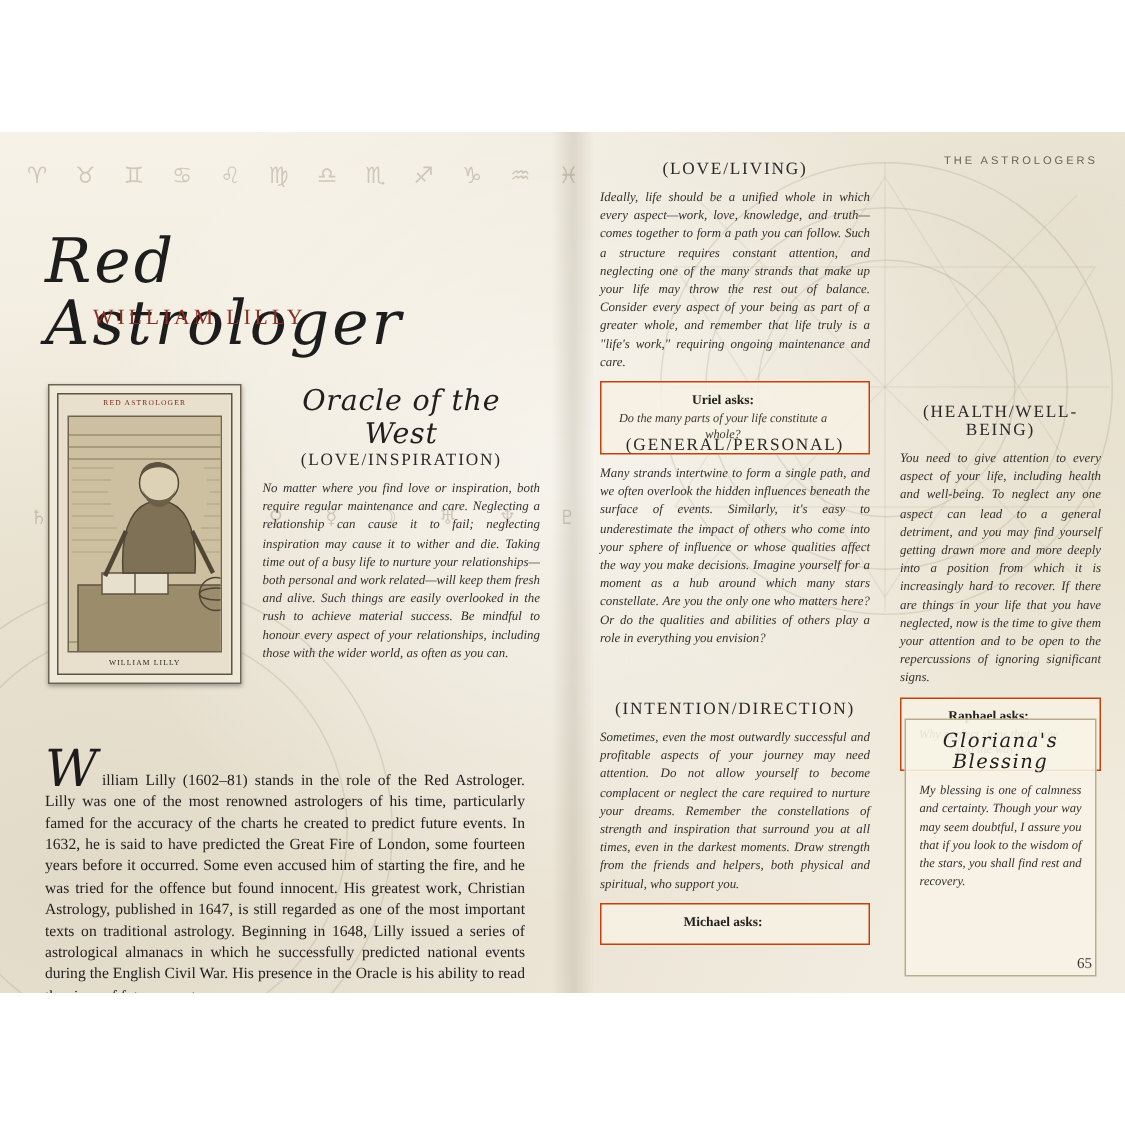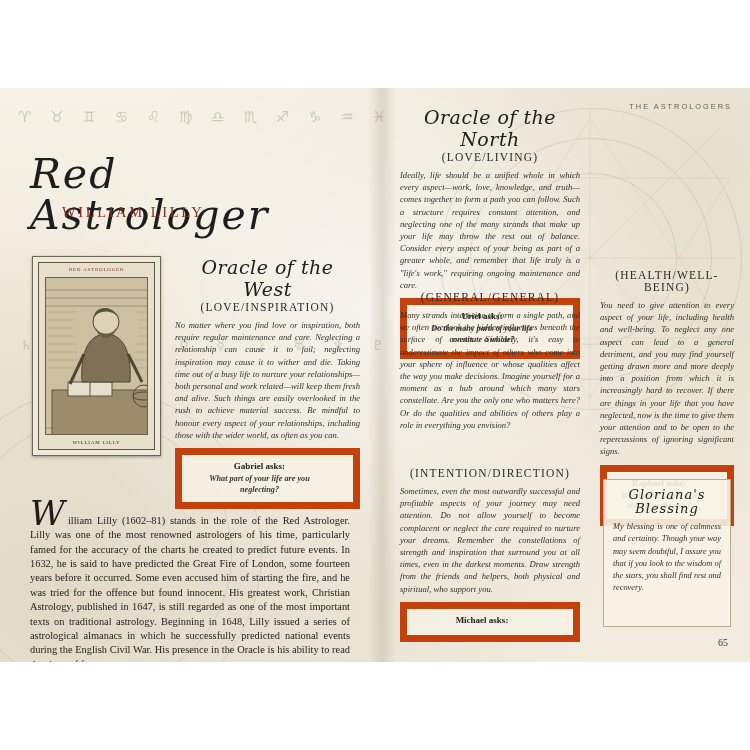--- a/index.html
+++ b/index.html
@@ -143,41 +143,40 @@
     font-family: "Liberation Serif", serif;
     font-size: 10.4px;
     line-height: 1.38;
     color: #23211f;
     text-align: justify;
     margin-top: 16px;
   }
 
   
   .ask-box {
-    border: 7px solid #c2410c;
+    border: 1px solid #c2410c;
     background: rgba(246,241,227,0.85);
     padding: 6px 24px 7px 8px;
     box-sizing: border-box;
   }
   .ask-title {
     font-family: "Liberation Serif", serif;
     font-weight: bold;
     font-size: 9px;
     text-align: center;
     color: #23211f;
     margin-bottom: 3px;
   }
   .ask-text {
     font-family: "Liberation Serif", serif;
     font-style: italic;
     font-size: 8.2px;
     text-align: center;
     color: #3a372f;
     line-height: 1.3;
-    font-weight: bold;
   }
 
   
   #card {
     position: absolute;
     left: 32px;
     top: 150px;
     width: 129px;
     height: 200px;
     background: #efe9da;
@@ -257,21 +256,21 @@
     padding: 2px 3px 0 0;
     color: #1e1c1a;
   }
 
   
   #blessing {
     position: absolute;
     left: 221px;
     top: 391px;
     width: 128px;
-    height: 148px;
+    height: 172px;
     border: 1px solid #b9ad8e;
     background: rgba(247,243,230,0.9);
     box-sizing: border-box;
     padding: 8px 9px;
   }
   #blessing-title {
     font-family: "DejaVu Serif", serif;
     font-style: italic;
     font-size: 13px;
     text-align: center;
@@ -355,50 +354,45 @@
             </svg>
           </div>
           <div id="card-name">WILLIAM LILLY</div>
         </div>
       </div>
 
       <div style="position:absolute; left:175px; top:150px; width:185px;">
         <div class="oracle-head">Oracle of the West</div>
         <div class="oracle-sub">(LOVE/INSPIRATION)</div>
         <div class="body-italic" style="margin-top:6px;">No matter where you find love or inspiration, both require regular maintenance and care. Neglecting a relationship can cause it to fail; neglecting inspiration may cause it to wither and die. Taking time out of a busy life to nurture your relationships—both personal and work related—will keep them fresh and alive. Such things are easily overlooked in the rush to achieve material success. Be mindful to honour every aspect of your relationships, including those with the wider world, as often as you can.</div>
-        <div class="ask-box" style="margin-top:7px;">
-          <div class="ask-title">Gabriel asks:</div>
-          <div class="ask-text">What part of your life are you neglecting?</div>
-        </div>
       </div>
 
       <div id="lilly-para">
         <span id="dropcap">W</span>
         <span class="body-roman" style="display:block;">illiam Lilly (1602–81) stands in the role of the Red Astrologer. Lilly was one of the most renowned astrologers of his time, particularly famed for the accuracy of the charts he created to predict future events. In 1632, he is said to have predicted the Great Fire of London, some fourteen years before it occurred. Some even accused him of starting the fire, and he was tried for the offence but found innocent. His greatest work, Christian Astrology, published in 1647, is still regarded as one of the most important texts on traditional astrology. Beginning in 1648, Lilly issued a series of astrological almanacs in which he successfully predicted national events during the English Civil War. His presence in the Oracle is his ability to read the signs of future events.</span>
       </div>
 
       <div class="folio" id="folio-left">62</div>
     </div>
 
     <div id="right-page" class="page-inner">
 
       <div id="running-head">THE ASTROLOGERS</div>
 
       <div style="position:absolute; left:18px; top:18px; width:180px;">
-        <div class="oracle-head">Oracle of the North</div>
         <div class="oracle-sub">(LOVE/LIVING)</div>
         <div class="body-italic" style="margin-top:6px;">Ideally, life should be a unified whole in which every aspect—work, love, knowledge, and truth—comes together to form a path you can follow. Such a structure requires constant attention, and neglecting one of the many strands that make up your life may throw the rest out of balance. Consider every aspect of your being as part of a greater whole, and remember that life truly is a "life's work," requiring ongoing maintenance and care.</div>
         <div class="ask-box" style="margin-top:7px;">
           <div class="ask-title">Uriel asks:</div>
           <div class="ask-text">Do the many parts of your life constitute a whole?</div>
         </div>
       </div>
 
       <div style="position:absolute; left:18px; top:202px; width:180px;">
-        <div class="oracle-sub">(GENERAL/GENERAL)</div>
+        <div class="oracle-sub">(GENERAL/PERSONAL)</div>
         <div class="body-italic" style="margin-top:6px;">Many strands intertwine to form a single path, and we often overlook the hidden influences beneath the surface of events. Similarly, it's easy to underestimate the impact of others who come into your sphere of influence or whose qualities affect the way you make decisions. Imagine yourself for a moment as a hub around which many stars constellate. Are you the only one who matters here? Or do the qualities and abilities of others play a role in everything you envision?</div>
       </div>
 
       <div style="position:absolute; left:218px; top:180px; width:134px;">
         <div class="oracle-sub">(HEALTH/WELL-BEING)</div>
         <div class="body-italic" style="margin-top:6px;">You need to give attention to every aspect of your life, including health and well-being. To neglect any one aspect can lead to a general detriment, and you may find yourself getting drawn more and more deeply into a position from which it is increasingly hard to recover. If there are things in your life that you have neglected, now is the time to give them your attention and to be open to the repercussions of ignoring significant signs.</div>
         <div class="ask-box" style="margin-top:7px;">
           <div class="ask-title">Raphael asks:</div>
           <div class="ask-text">Why neglect signs that show you the way?</div>
         </div>

